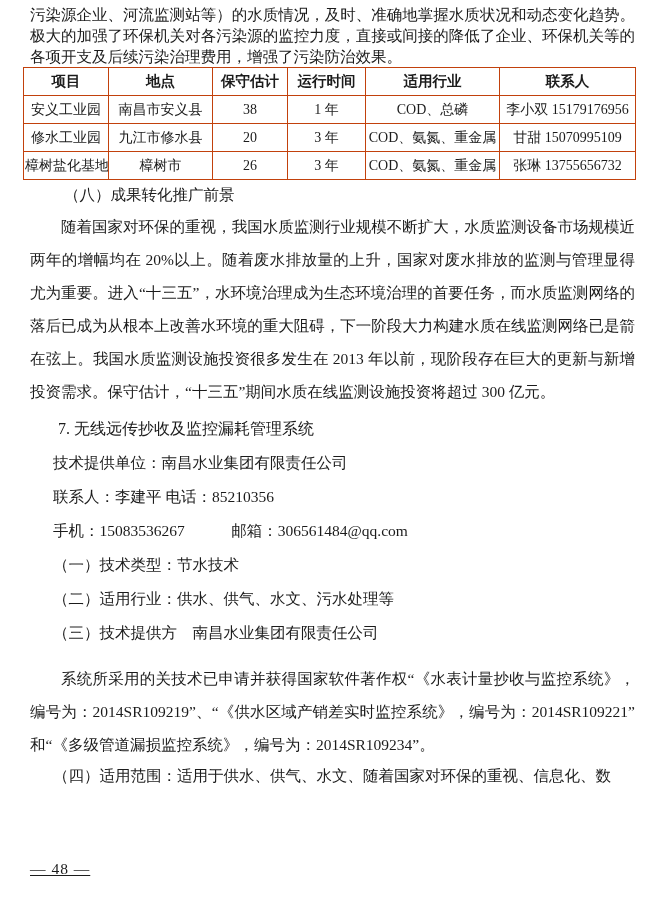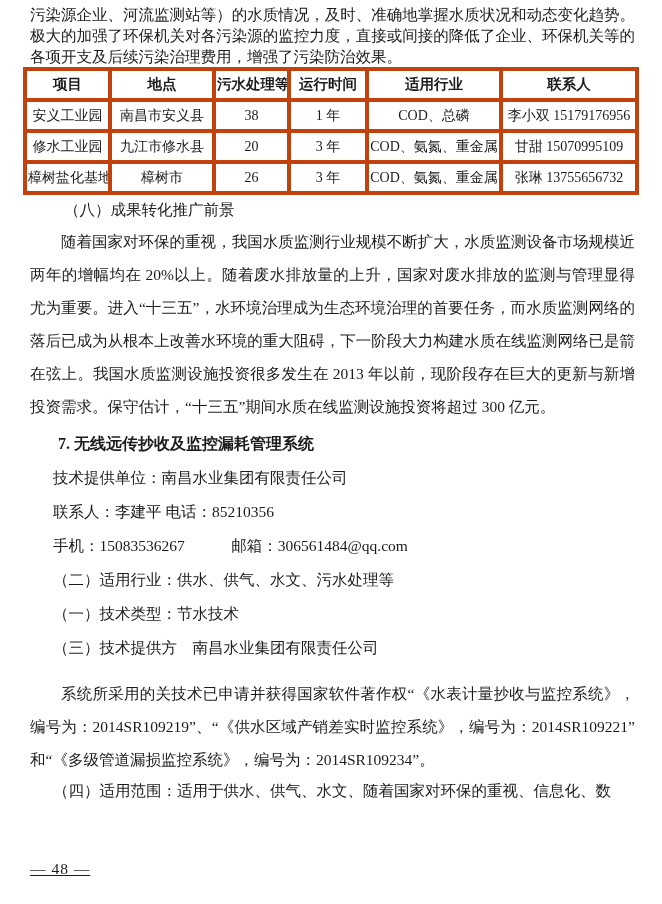--- a/index.html
+++ b/index.html
@@ -28,34 +28,34 @@
     margin:2px 0 2px 34px;
   }
 
   table.demo {
     border-collapse:collapse;
     table-layout:fixed;
     width:612px;
     margin-left:-7px;
   }
   table.demo th, table.demo td {
-    border:4px solid #c2410c;
+    border:1px solid #c2410c;
     text-align:center;
     vertical-align:middle;
     font-size:14px;
     height:27px;
     padding:0 1px;
     white-space:nowrap;
     overflow:hidden;
   }
   table.demo th { font-weight:bold; font-size:14.5px; }
 
   .h7 {
     font-size:16px;
-    font-weight:bold;
+    font-weight:normal;
     margin:4px 0 0 28px;
     line-height:34px;
   }
   .item {
     font-size:15.5px;
     line-height:34px;
     margin:0 0 0 23px;
   }
   .copyright { margin-top:12px; }
   .item-wrap {
@@ -88,21 +88,21 @@
         <col style="width:104px">
         <col style="width:75px">
       <col style="width:78px">
         <col style="width:134px">
         <col style="width:136px">
     </colgroup>
     <thead>
       <tr>
         <th>项目</th>
         <th>地点</th>
-        <th>污水处理等</th>
+        <th>保守估计</th>
         <th>运行时间</th>
         <th>适用行业</th>
         <th>联系人</th>
       </tr>
     </thead>
     <tbody>
       <tr>
         <td>安义工业园</td>
         <td>南昌市安义县</td>
         <td>38</td>
@@ -131,22 +131,22 @@
 
   <p class="subhead">（八）成果转化推广前景</p>
 
   <p class="para tight indent">随着国家对环保的重视，我国水质监测行业规模不断扩大，水质监测设备市场规模近两年的增幅均在 20%以上。随着废水排放量的上升，国家对废水排放的监测与管理显得尤为重要。进入“十三五”，水环境治理成为生态环境治理的首要任务，而水质监测网络的落后已成为从根本上改善水环境的重大阻碍，下一阶段大力构建水质在线监测网络已是箭在弦上。我国水质监测设施投资很多发生在 2013 年以前，现阶段存在巨大的更新与新增投资需求。保守估计，“十三五”期间水质在线监测设施投资将超过 300 亿元。</p>
 
   <h3 class="h7">7. 无线远传抄收及监控漏耗管理系统</h3>
 
   <p class="item">技术提供单位：南昌水业集团有限责任公司</p>
   <p class="item">联系人：李建平 电话：85210356</p>
   <p class="item">手机：15083536267　　　邮箱：306561484@qq.com</p>
+  <p class="item">（一）技术类型：节水技术</p>
   <p class="item">（二）适用行业：供水、供气、水文、污水处理等</p>
-  <p class="item">（一）技术类型：节水技术</p>
   <p class="item">（三）技术提供方　南昌水业集团有限责任公司</p>
 
   <p class="para tight indent copyright">系统所采用的关技术已申请并获得国家软件著作权“《水表计量抄收与监控系统》，编号为：2014SR109219”、“《供水区域产销差实时监控系统》，编号为：2014SR109221”和“《多级管道漏损监控系统》，编号为：2014SR109234”。</p>
 
   <p class="item-wrap">（四）适用范围：适用于供水、供气、水文、随着国家对环保的重视、信息化、数</p>
 
 </div>
 
 <div class="footer">— 48 —</div>
 

